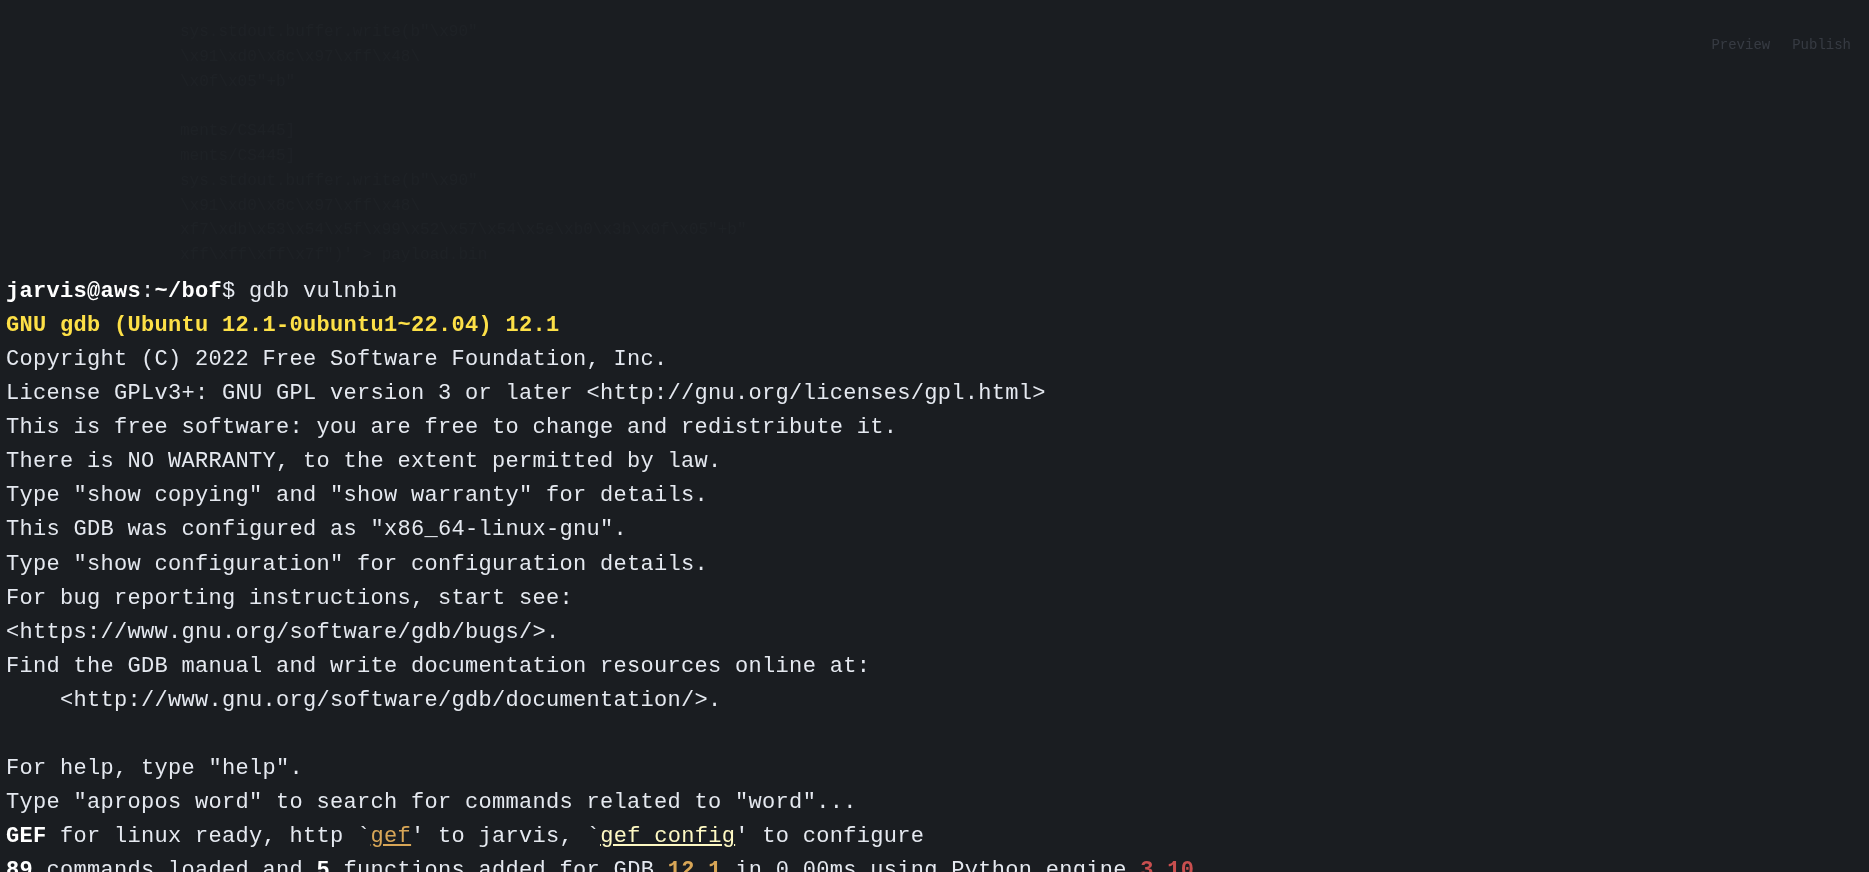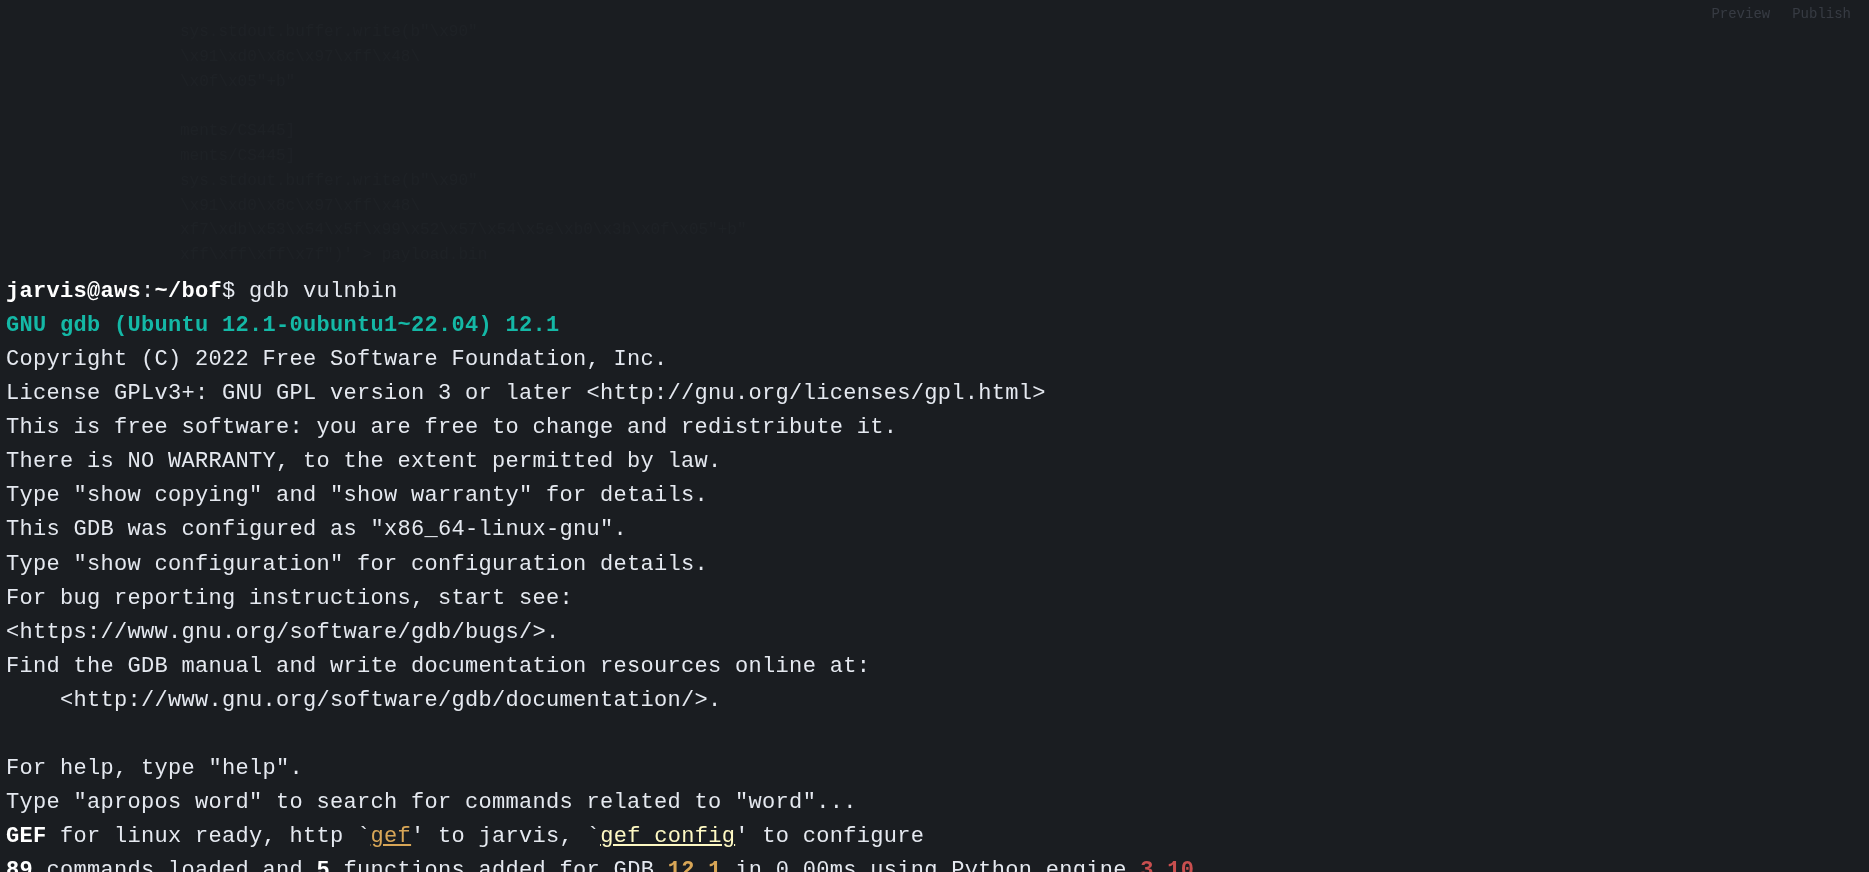--- a/index.html
+++ b/index.html
@@ -15,38 +15,38 @@
       color: #d8dee9;
       padding: 2px 6px;
       white-space: pre;
       overflow: hidden;
     }
     .term {
       letter-spacing: 0.3px;
     }
     .cyan-bold { color: #ffffff; font-weight: bold; }
     .white { color: #e5e9f0; }
-    .purple-bold { color: #14b8a6; font-weight: bold; }
+    .purple-bold { color: #fde047; font-weight: bold; }
     .yellow-bold { color: #d8a657; font-weight: bold; }
     .yellow-under { color: #d8a657; text-decoration: underline; }
     .purple-under { color: #fef9c3; text-decoration: underline; }
     .red-bold { color: #c94f4f; font-weight: bold; }
     .overlay {
       position: absolute;
       right: 8px;
       top: 0px;
       display: flex;
       gap: 22px;
       font-size: 14px;
       color: #6b7280;
       background: rgba(30,33,38,0.4);
       padding: 4px 10px;
       opacity: 0.35;
     }
-    .overlay span { cursor: default; }
+    .overlay span { cursor: default; margin-top: 31px; }
     .faint-bg {
       position: absolute;
       top: 20px;
       left: 180px;
       right: 289px;
       color: #4a5058;
       opacity: 0.08;
       font-size: 16px;
       line-height: 1.55;
       pointer-events: none;

